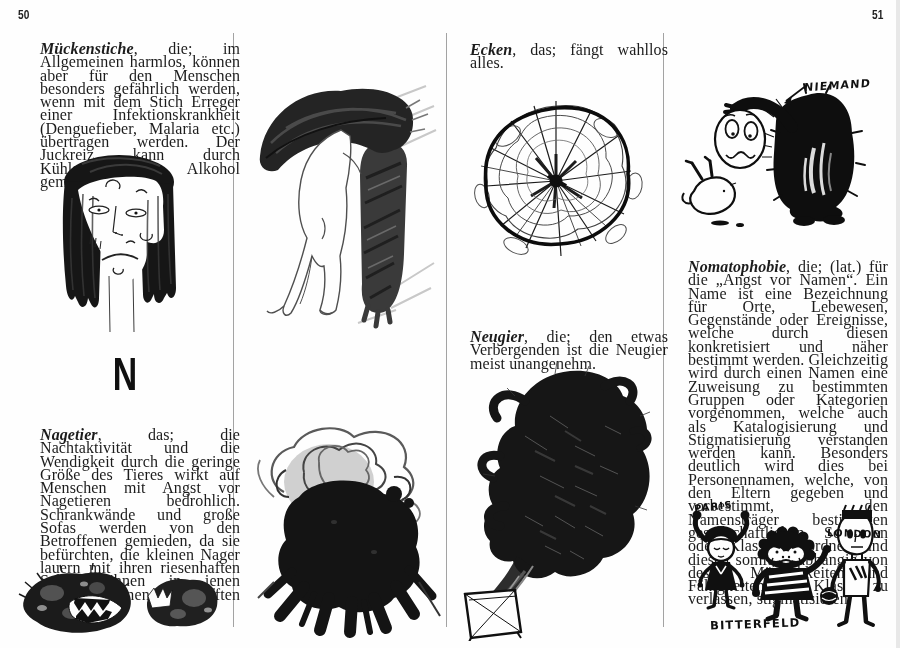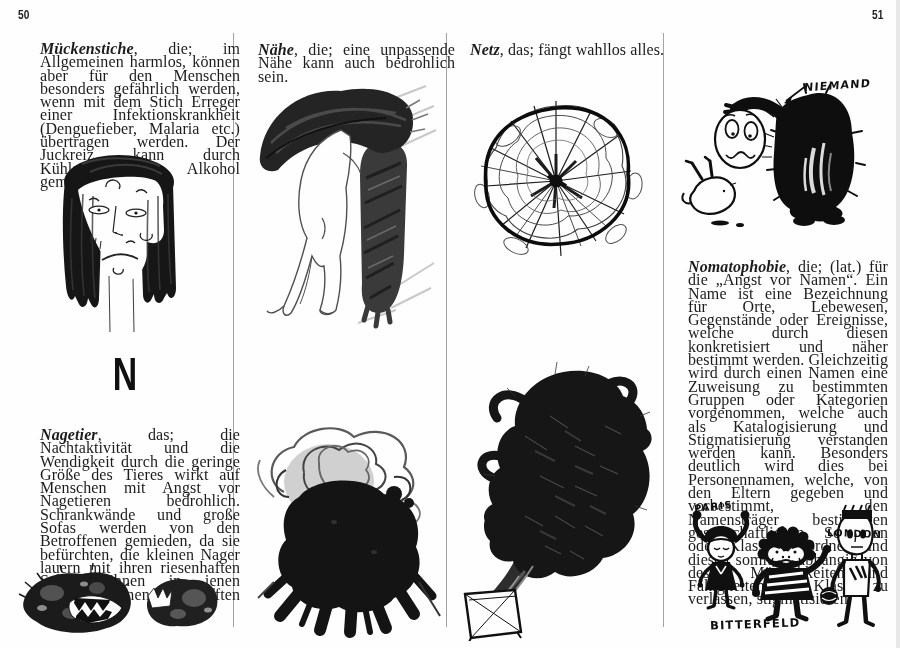--- a/index.html
+++ b/index.html
@@ -68,21 +68,20 @@
     <path d="M58,44 C72,34 96,36 110,50 C100,66 74,70 60,58 C57,53 56,48 58,44 Z" fill="#fdfdfd" stroke="#111" stroke-width="1"></path>
     <path d="M62,45 l5,8 6,-9 6,9 6,-9 6,9 6,-8 l1,-3 -35,-2 Z" fill="#111"></path>
     <path d="M64,58 l6,-7 6,8 6,-8 6,8 6,-7 6,2 -4,7 -20,4 -12,-4 Z" fill="#111"></path>
     <path d="M135,45 C138,28 158,18 178,22 C198,20 208,34 205,48 C202,62 185,70 165,68 C148,70 134,60 135,45 Z" fill="#202020"></path>
     <path d="M136,38 l6,-8 4,10 5,-10 4,10 5,-8 -2,16 -18,2 Z" fill="#fdfdfd" stroke="#111" stroke-width=".8"></path>
     <ellipse cx="182" cy="40" rx="12" ry="9" fill="#8a8a8a" opacity=".5"></ellipse>
     <ellipse cx="166" cy="56" rx="8" ry="5" fill="#ababab" opacity=".4"></ellipse>
     <ellipse cx="196" cy="52" rx="4" ry="2.5" fill="#fff" opacity=".5"></ellipse>
   </svg>
 
-  <p class="entry" style="left:246px;top:31px;width:197px;"><span class="term">Nähe</span><span>, die; eine unpassende Nähe kann auch bedrohlich sein.</span></p>
 
   <svg class="illus" style="left:246px;top:58px;" width="195" height="290" viewBox="0 0 195 290">
     <path d="M128,48 L180,28 M135,70 L188,48 M140,95 L190,72 M145,250 L185,230 M148,230 L188,205 M112,265 L150,252" stroke="#c8c8c8" stroke-width="2" fill="none"></path>
     <path d="M124,88 C146,80 162,86 161,108 L158,196 C157,225 151,248 138,254 C124,258 114,248 116,226 L114,118 C114,104 116,94 124,88 Z" fill="#3a3a3a"></path>
     <path d="M120,120 L155,105 M119,145 L156,128 M118,170 L154,152 M118,195 L152,178 M120,220 L148,205 M124,240 L145,228" stroke="#1f1f1f" stroke-width="3" fill="none"></path>
     <path d="M122,132 L154,118 M121,182 L150,168 M122,210 L147,198" stroke="#6a6a6a" stroke-width="1.5" fill="none"></path>
     <path d="M122,248 l-4,14 M132,254 l-2,14 M142,252 l2,12" stroke="#3a3a3a" stroke-width="5" fill="none" stroke-linecap="round"></path>
     <path d="M14,98 C18,58 55,30 95,33 C135,25 168,40 167,62 C168,78 158,90 148,92 C140,96 132,96 126,92 C95,75 55,85 32,112 C22,116 12,110 14,98 Z" fill="#242424"></path>
     <path d="M25,85 C55,55 100,45 150,55 M30,95 C60,68 105,58 155,68 M40,70 C75,48 120,45 160,62" stroke="#4a4a4a" stroke-width="2.5" fill="none"></path>
     <path d="M20,100 C50,75 95,62 140,60" stroke="#111" stroke-width="2" fill="none"></path>
@@ -107,21 +106,21 @@
       <circle cx="165" cy="101" r="5" fill="#141414"></circle>
     <path d="M60,185 L36,214 M85,196 L76,228 M108,200 L106,230 M130,196 L142,226 M152,184 L170,212" stroke="#141414" stroke-width="12" stroke-linecap="round" fill="none"></path>
     <path d="M48,170 L24,192 M165,168 L188,194" stroke="#141414" stroke-width="9" stroke-linecap="round" fill="none"></path>
     <path d="M70,192 L58,222 M120,200 L126,230" stroke="#141414" stroke-width="6" stroke-linecap="round" fill="none"></path>
     <path d="M175,180 L196,214" stroke="#333" stroke-width="2" fill="none"></path>
     <path d="M30,180 L14,196" stroke="#444" stroke-width="2" fill="none"></path>
     <ellipse cx="90" cy="120" rx="3" ry="2" fill="#fff" opacity=".12"></ellipse>
     <ellipse cx="130" cy="150" rx="3" ry="2" fill="#fff" opacity=".12"></ellipse>
   </svg>
 
-  <p class="entry" style="left:458px;top:31px;width:198px;"><span class="term">Netz</span><span>, das; fängt wahllos alles.</span></p>
+  <p class="entry" style="left:458px;top:31px;width:198px;"><span class="term">Ecken</span><span>, das; fängt wahllos alles.</span></p>
 
   <svg class="illus" style="left:456px;top:66px;" width="200" height="245" viewBox="0 0 200 245">
     <g stroke="#1c1c1c" fill="none">
       <path d="M100,115 L100,35 M100,115 L135,45 M100,115 L162,70 M100,115 L175,105 M100,115 L168,148 M100,115 L140,175 M100,115 L105,190 M100,115 L70,182 M100,115 L45,160 M100,115 L30,120 M100,115 L35,82 M100,115 L55,55 M100,115 L78,40" stroke-width="1.2"></path>
       <path d="M100,115 L125,180 M100,115 L150,160 M100,115 L60,170 M100,115 L25,100" stroke-width=".8"></path>
       <path d="M100,115 L120,95 M100,115 L80,92 M100,115 L75,130 M100,115 L126,132 M100,115 L100,88 M100,115 L98,142" stroke-width="3"></path>
     </g>
     <circle cx="100" cy="115" r="6.5" fill="#0f0f0f"></circle>
     <path d="M92,110 l18,10" stroke="#0f0f0f" stroke-width="4"></path>
     <path d="M100,40 C145,35 172,68 166,100 C180,128 155,162 122,163 C100,180 62,172 50,150 C24,140 22,100 40,82 C48,55 75,42 100,40 Z" stroke="#3f3f3f" stroke-width="1.1" fill="none"></path>
@@ -130,20 +129,21 @@
     <path d="M95,75 C118,70 135,88 130,108 C138,125 118,140 102,132 C84,142 66,125 72,106 C68,88 80,78 95,75 Z" stroke="#666" stroke-width=".8" fill="none"></path>
     <ellipse cx="52" cy="70" rx="14" ry="8" transform="rotate(-35 52 70)" stroke="#4d4d4d" stroke-width="1" fill="none"></ellipse>
     <ellipse cx="150" cy="62" rx="13" ry="8" transform="rotate(30 150 62)" stroke="#4d4d4d" stroke-width="1" fill="none"></ellipse>
     <ellipse cx="178" cy="120" rx="8" ry="13" transform="rotate(10 178 120)" stroke="#4d4d4d" stroke-width="1" fill="none"></ellipse>
     <ellipse cx="160" cy="168" rx="12" ry="7" transform="rotate(-40 160 168)" stroke="#4d4d4d" stroke-width="1" fill="none"></ellipse>
     <ellipse cx="60" cy="180" rx="13" ry="7" transform="rotate(25 60 180)" stroke="#4d4d4d" stroke-width="1" fill="none"></ellipse>
     <ellipse cx="26" cy="130" rx="7" ry="12" transform="rotate(-15 26 130)" stroke="#4d4d4d" stroke-width="1" fill="none"></ellipse>
     <path d="M100,42 C152,38 176,72 172,108 C178,148 142,176 104,178 C64,182 28,156 30,116 C26,76 52,48 100,42 Z" stroke="#0c0c0c" stroke-width="3.6" fill="none"></path>
   </svg>
 
+  <p class="entry" style="left:458px;top:318px;width:198px;"><span class="term">Neugier</span><span>, die; den etwas Verbergenden ist die Neugier meist unangenehm.</span></p>
 
   <svg class="illus" style="left:455px;top:356px;" width="205" height="285" viewBox="0 0 205 285">
     <path d="M95,20 C125,8 160,18 168,40 C190,48 198,75 188,95 C200,115 195,145 178,158 C185,180 168,200 148,202 C140,218 115,226 100,216 C85,228 62,222 58,205 C45,208 32,198 35,185 C25,175 28,158 40,152 C30,140 32,120 45,112 C38,95 45,75 60,70 C58,48 75,28 95,20 Z" fill="#161616"></path>
     <path d="M62,200 C55,215 42,232 30,244 L45,252 C58,238 70,222 76,210 Z" fill="#161616" opacity=".9"></path>
     <path d="M70,45 C50,30 30,45 42,62 M45,100 C25,95 20,115 38,122 M50,150 C30,150 28,168 45,170 M150,30 C168,18 185,30 175,45" stroke="#161616" stroke-width="9" stroke-linecap="round" fill="none"></path>
     <path d="M178,75 C195,70 198,88 185,92" stroke="#161616" stroke-width="7" stroke-linecap="round" fill="none"></path>
     <g stroke="#6e6e6e" stroke-width="1" opacity=".7" fill="none">
       <path d="M70,80 l22,14 M95,60 l18,12 M120,90 l20,10 M85,120 l24,12 M120,130 l22,10 M145,110 l18,8 M100,160 l20,12 M130,170 l18,10 M70,160 l18,10 M150,70 l16,8 M90,190 l16,8 M115,195 l14,8"></path>
     </g>
     <g stroke="#fff" stroke-width="2" opacity=".15" fill="none">

